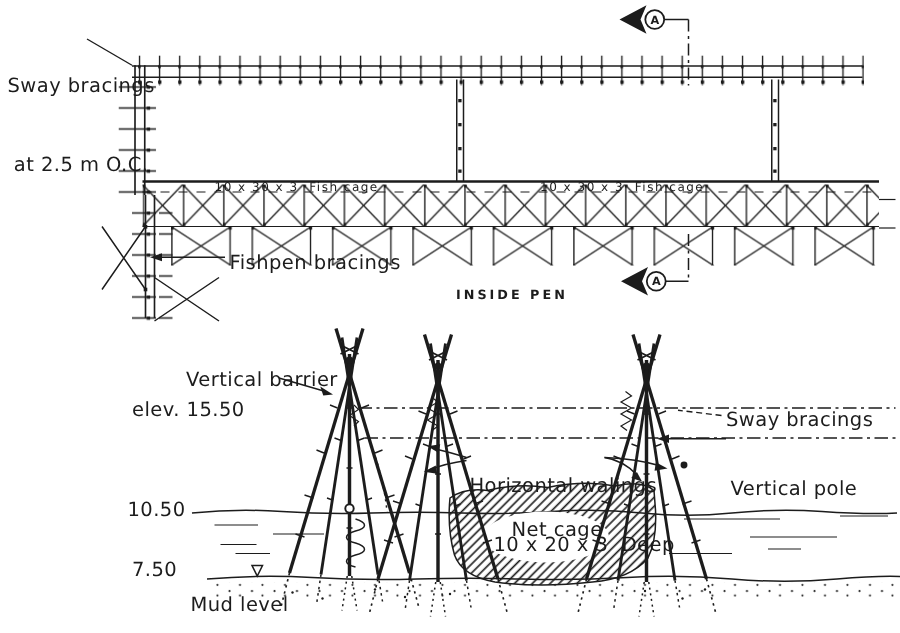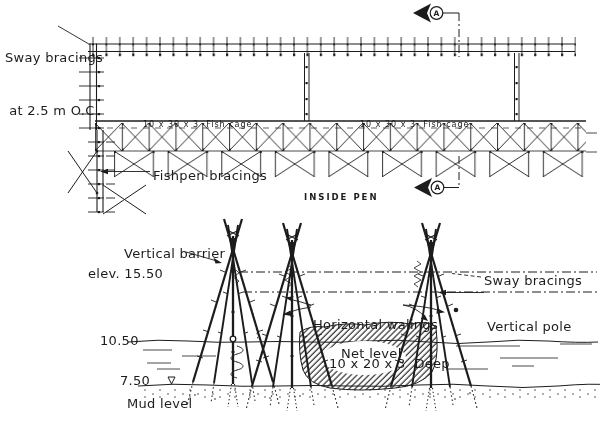--- a/index.html
+++ b/index.html
@@ -226,24 +226,24 @@
   <span class="lbl cage" style="left:143px;top:80px;">10 x 30 x 3  Fish cage</span>
   <span class="lbl cage" style="left:360px;top:80px;">10 x 30 x 3  Fish cage</span>
 
   <span class="lbl" style="left:153px;top:168px;">Fishpen bracings</span>
 
   <span class="lbl pen" style="left:256px;top:192px;">INSIDE PEN</span>
 
   <span class="lbl" style="left:124px;top:246px;">Vertical barrier</span>
 
   <span class="lbl" style="left:72px;top:266px;margin-left:16px;">elev. 15.50</span>
-  <span class="lbl" style="left:85px;top:333px;margin-left:15px;">10.50</span>
-  <span class="lbl" style="left:88px;top:373px;margin-left:32px;">7.50</span>
+  <span class="lbl" style="left:85px;top:333px;">10.50</span>
+  <span class="lbl" style="left:88px;top:373px;">7.50</span>
   <span class="lbl" style="left:127px;top:372px;margin-top:24px;">Mud level</span>
 
   <span class="lbl" style="left:484px;top:273px;">Sway bracings</span>
   <span class="lbl" style="left:487px;top:288px;margin-top:31px;">Vertical pole</span>
   <span class="lbl" style="left:313px;top:301px;margin-top:16px;">Horizontal walings</span>
 
-  <span class="lbl" style="left:341px;top:346px;">Net level</span>
+  <span class="lbl" style="left:341px;top:346px;">Net cage</span>
   <span class="lbl" style="left:329px;top:356px;">10 x 20 x 3  Deep</span>
 
 </div>
 
 </body></html>

